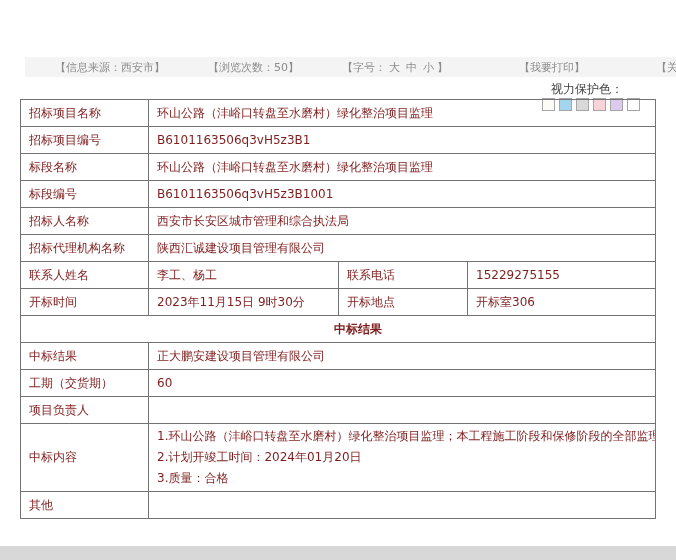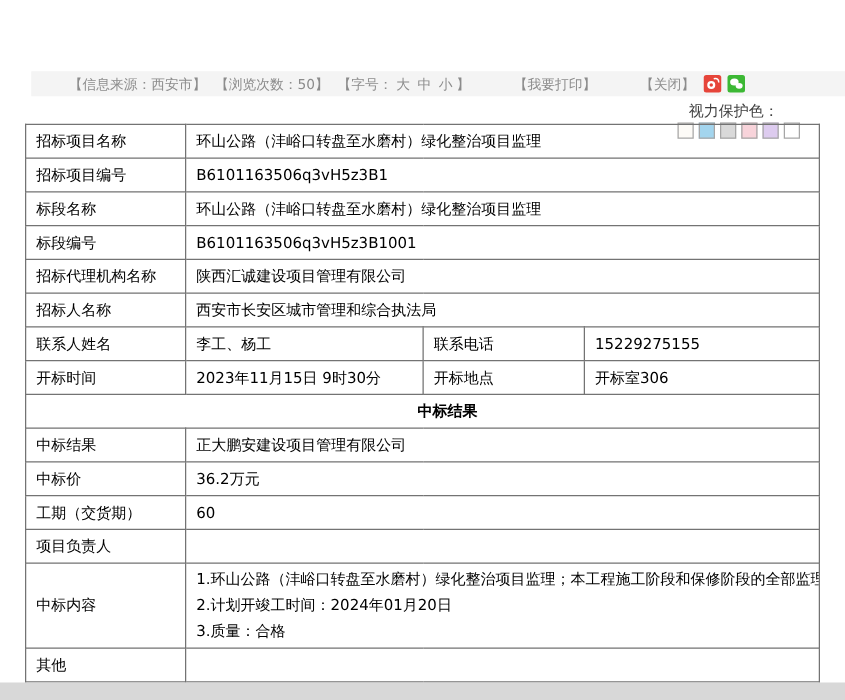--- a/index.html
+++ b/index.html
@@ -5,36 +5,36 @@
   * { margin:0; padding:0; box-sizing:border-box; }
   html,body { width:676px; height:560px; overflow:hidden; background:#ffffff;
               font-family:"DejaVu Sans","Liberation Sans",sans-serif; }
   .page { position:relative; width:676px; height:560px; background:#ffffff; }
 
   .title { position:absolute; top:10px; left:0; width:676px; text-align:center;
            font-size:18px; font-weight:bold; color:#1a1a1a; letter-spacing:0.5px; }
 
   .toolbar { position:absolute; top:57px; left:25px; right:0; height:20px;
              background:#f4f4f4; font-size:11px; color:#8c8c8c;
-             display:flex; align-items:center; padding-left:30px; white-space:nowrap; }
+             display:flex; align-items:center; padding-left:30px; white-space:nowrap;gap:36px; }
   .toolbar > * { margin-right:7px; }
   .toolbar a { color:#8c8c8c; text-decoration:none; cursor:pointer;margin-left:28px; }
   .fs-group a { margin:0 3px; }
   .share-icon { width:14px; height:14px; display:inline-block; vertical-align:middle;
                 border-radius:2px; margin-right:5px; cursor:pointer; }
 
   .eye-row { position:absolute; top:81px; right:36px; height:15px;
              display:flex; align-items:center; font-size:12px; color:#404040;flex-direction:column; }
   .eye-row .label { margin-right:4px; }
   .swatch { width:13px; height:13px; border:1px solid #a6a6a6; display:inline-block;
             margin-left:4px; cursor:pointer; }
 
   table.main { position:absolute; top:99px; left:20px; width:635px;
                border-collapse:collapse; table-layout:fixed;
-               font-size:12px; color:#000000; }
+               font-size:12px; color:#7f1d1d; }
   table.main td { border:1px solid #737373; height:27px; padding:2px 8px;
                   vertical-align:middle; overflow:hidden; white-space:nowrap; }
   table.main tr.section-header td { text-align:center; font-weight:bold;padding-left:48px; }
   table.main tr.tall td { height:66px; white-space:normal; }
   .content-line { line-height:21px; white-space:nowrap; }
 
   .bottom-band { position:absolute; left:0; top:546px; width:676px; height:14px;
                  background:#d8d8d8; }
 </style>
 </head>
@@ -87,49 +87,45 @@
         </tr>
         <tr>
           <td colspan="1">标段名称</td>
           <td colspan="3">环山公路（沣峪口转盘至水磨村）绿化整治项目监理</td>
         </tr>
         <tr>
           <td colspan="1">标段编号</td>
           <td colspan="3">B6101163506q3vH5z3B1001</td>
         </tr>
         <tr>
+          <td colspan="1">招标人名称</td>
+          <td colspan="3">西安市长安区城市管理和综合执法局</td>
+        </tr>
+        <tr>
           <td colspan="1">招标代理机构名称</td>
           <td colspan="3">陕西汇诚建设项目管理有限公司</td>
-        </tr>
-        <tr>
-          <td colspan="1">招标人名称</td>
-          <td colspan="3">西安市长安区城市管理和综合执法局</td>
         </tr>
         <tr>
           <td colspan="1">联系人姓名</td>
           <td colspan="1">李工、杨工</td>
           <td colspan="1">联系电话</td>
           <td colspan="1">15229275155</td>
         </tr>
         <tr>
           <td colspan="1">开标时间</td>
           <td colspan="1">2023年11月15日 9时30分</td>
           <td colspan="1">开标地点</td>
           <td colspan="1">开标室306</td>
         </tr>
         <tr class="section-header">
           <td colspan="4">中标结果</td>
         </tr>
         <tr>
           <td colspan="1">中标结果</td>
           <td colspan="3">正大鹏安建设项目管理有限公司</td>
-        </tr>
-        <tr>
-          <td colspan="1">中标价</td>
-          <td colspan="3">36.2万元</td>
         </tr>
         <tr>
           <td colspan="1">工期（交货期）</td>
           <td colspan="3">60</td>
         </tr>
         <tr>
           <td colspan="1">项目负责人</td>
           <td colspan="3"></td>
         </tr>
         <tr class="tall">

